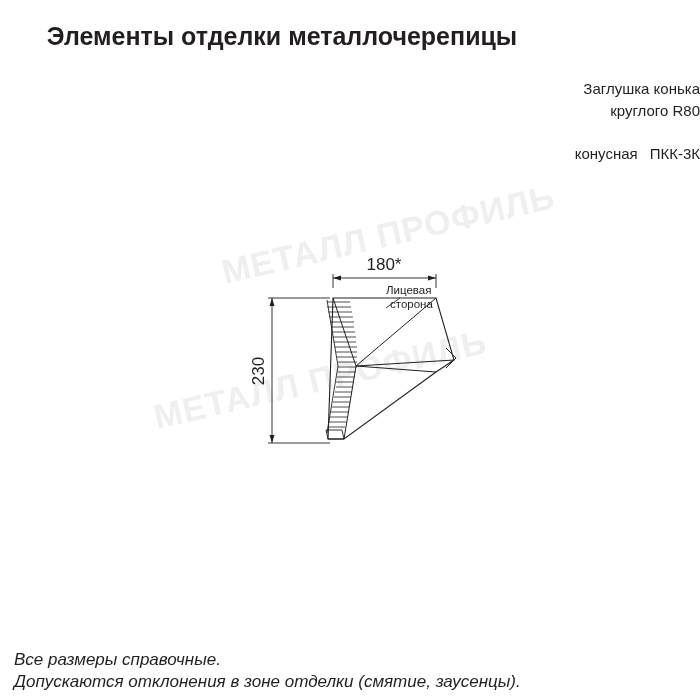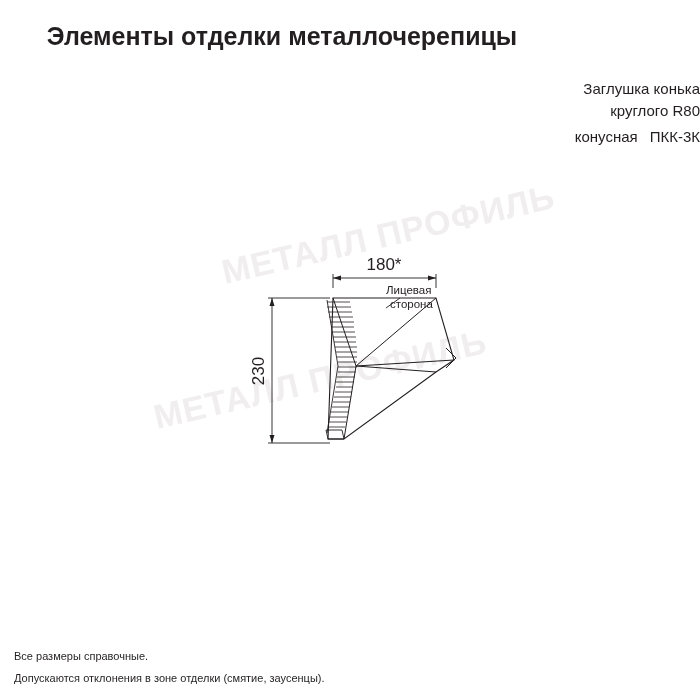--- a/index.html
+++ b/index.html
@@ -35,21 +35,21 @@
     top: 78px;
     left: 0;
     width: 700px;
     text-align: right;
     font-size: 15px;
     line-height: 22px;
     color: #231f20;
   }
   .subtitle .line3 {
     display: block;
-    margin-top: 4px;
+    margin-top: 21px;
   }
   .subtitle .gap {
     display: inline-block;
     width: 12px;
   }
   .drawing {
     position: absolute;
     top: 190px;
     left: 0;
     width: 696px;
@@ -63,22 +63,23 @@
     letter-spacing: 1px;
     white-space: nowrap;
     transform: rotate(-13deg);
     user-select: none;
   }
   .wm1 { top: 215px; left: 218px; }
   .wm2 { top: 360px; left: 150px; }
   .footnote {
     position: absolute;
     left: 14px;
-    font-size: 11px;
+    font-size: 17px;
     color: #231f20;
+    font-style: italic;
   }
   .fn1 { top: 650px; }
   .fn2 { top: 672px; }
   svg { display: block; }
   .ln { stroke: #231f20; fill: none; }
   .dimtext {
     font-family: "Liberation Sans", sans-serif;
     font-size: 17px;
     fill: #231f20;
   }

